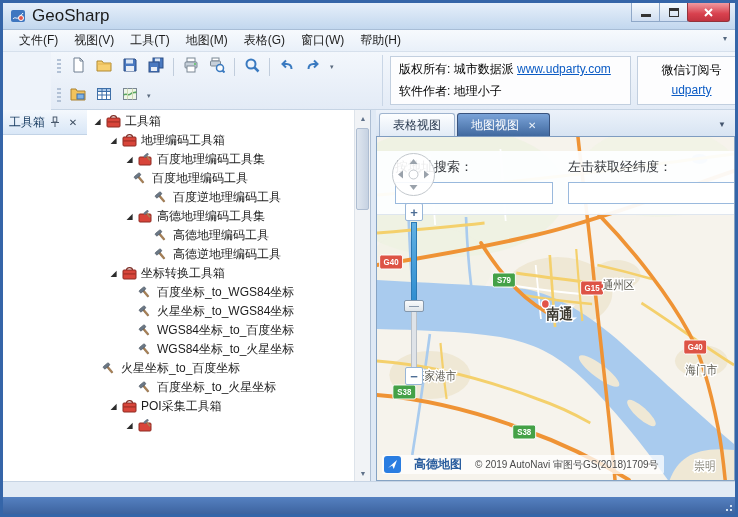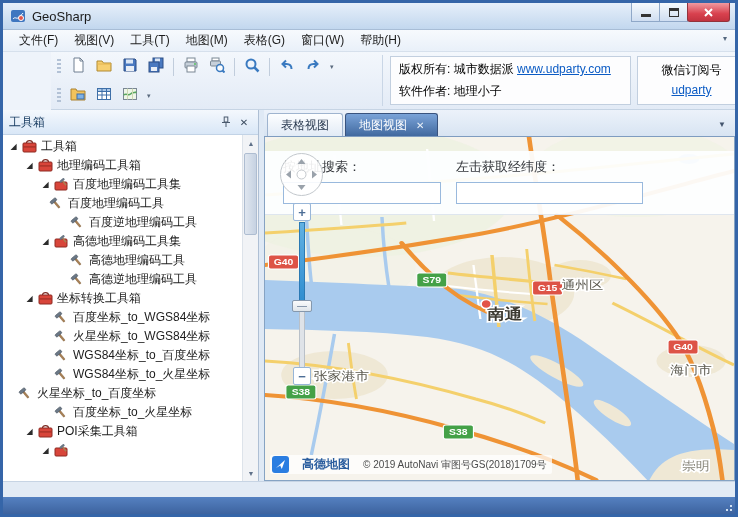--- a/index.html
+++ b/index.html
@@ -4,21 +4,21 @@
 <style>
   * { box-sizing: border-box; margin: 0; padding: 0; }
   html,body { width:738px; height:517px; }
   body { font-family:"Liberation Sans","DejaVu Sans",sans-serif; background:#8da0b6; }
 
   .window { position:relative; width:738px; height:517px; border:3px solid #3565a8; background:#eef3fa; overflow:hidden; }
 
   
   .titlebar { height:27px; background:linear-gradient(#e6effa,#c2d7ee); border-bottom:1px solid #a8bdd6; display:flex; align-items:center; padding-left:7px; }
   .app-icon { width:16px; height:16px; flex:none; }
-  .win-title { font-size:13px; color:#1b1b1b; margin-left:6px; flex:1; }
+  .win-title { font-size:17px; color:#1b1b1b; margin-left:6px; flex:1; }
   .win-controls { display:flex; align-self:flex-start; margin-right:5px; }
   .win-btn { width:29px; height:19px; margin-left:-1px; border:1px solid #8fa8c8; border-top:none; background:linear-gradient(#f6fafd,#cfdef1); display:flex; align-items:center; justify-content:center; }
   .win-btn.close { width:43px; background:linear-gradient(#f09aa0,#d8414e 60%,#c23340); border-color:#93333c; border-radius:0 0 3px 3px; }
   .glyph-min { width:10px; height:3px; background:#333; margin-top:7px; }
   .glyph-max { width:10px; height:9px; border:1px solid #333; border-top:3px solid #333; }
 
   
   .menubar { height:22px; background:linear-gradient(#f7fafd,#e9f0f9); border-bottom:1px solid #d6e0ec; display:flex; align-items:center; padding-left:8px; font-size:12px; color:#1d1d1d; position:relative; }
   .menu-item { padding:3px 8px; border-radius:2px; cursor:default; }
   .overflow-chevron { position:absolute; right:8px; top:4px; font-size:8px; color:#55687f; }
@@ -35,21 +35,21 @@
 
   .infobox { position:absolute; left:339px; top:4px; display:flex; font-size:12px; }
   .info-card { width:241px; height:49px; border:1px solid #c2cfdf; background:#fdfdfe; padding:4px 8px; display:flex; flex-direction:column; justify-content:space-between; white-space:nowrap; overflow:hidden; }
   .wechat-card { width:109px; height:49px; border:1px solid #c2cfdf; background:#fdfdfe; margin-left:6px; text-align:center; padding-top:5px; }
   .link { color:#0b5bc4; text-decoration:underline; cursor:pointer; }
   .wechat-card .link { display:inline-block; margin-top:4px; }
 
   
   .content { display:flex; height:371px; background:#dfe9f5; }
 
-  .left-panel { width:256px; background:#fff; border-right:1px solid #aebfd4; display:flex; flex-direction:column; }
+  .left-panel { width:368px; background:#fff; border-right:1px solid #aebfd4; display:flex; flex-direction:row; }
   .panel-header { height:25px; flex:none; background:linear-gradient(#f4f8fd,#d9e7f7); border-bottom:1px solid #c2d3e6; display:flex; align-items:center; padding:0 6px; font-size:12px; color:#15395f; }
   .panel-header .ph-title { flex:1; }
   .ph-btn { width:16px; height:16px; display:flex; align-items:center; justify-content:center; color:#3c4c60; font-size:10px; margin-left:2px; }
   .panel-body { position:relative; flex:1; background:#fff; overflow:hidden; }
   .tree { padding:2px 16px 0 0; font-size:12px; color:#1c1c1c; }
   .tree-row { height:19px; display:flex; align-items:center; white-space:nowrap; }
   .expander { width:13px; flex:none; font-size:8px; color:#2c2c2c; text-align:center; }
   .ticon { width:18px; flex:none; display:flex; align-items:center; justify-content:center; }
   .tlabel { padding-left:3px; }
   .vscroll { position:absolute; right:0; top:0; width:16px; height:100%; background:#f1f3f6; border-left:1px solid #dde3ea; }

